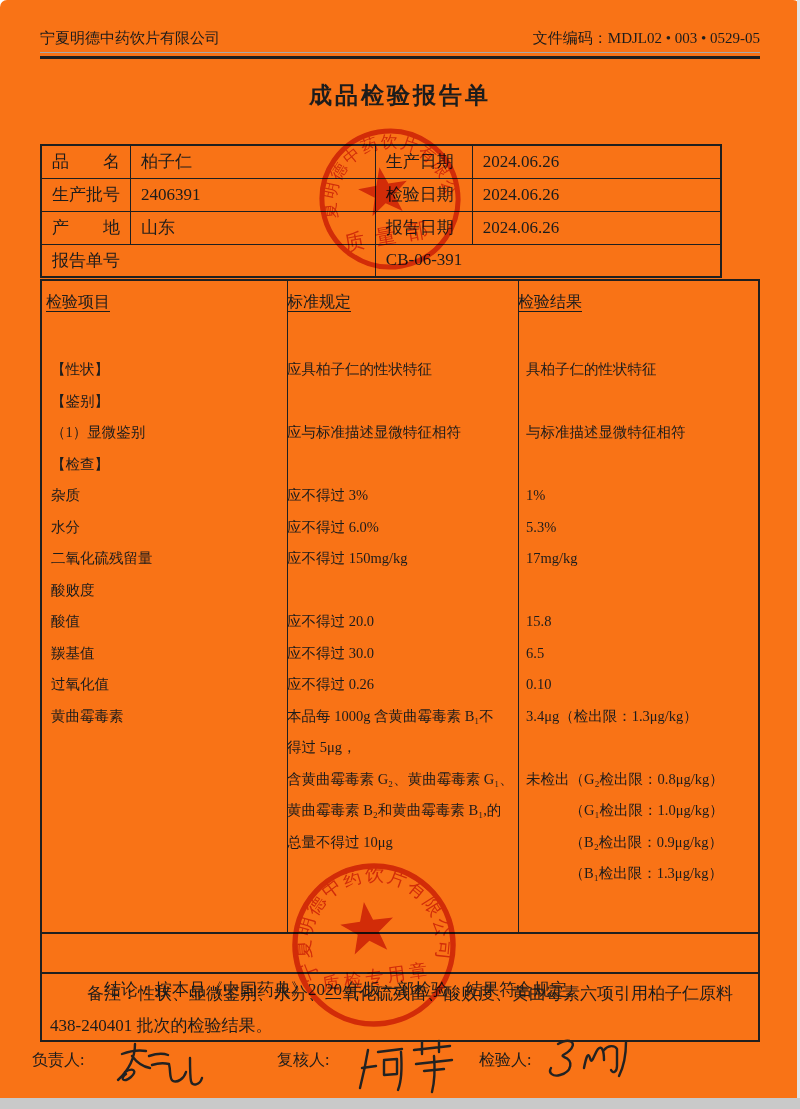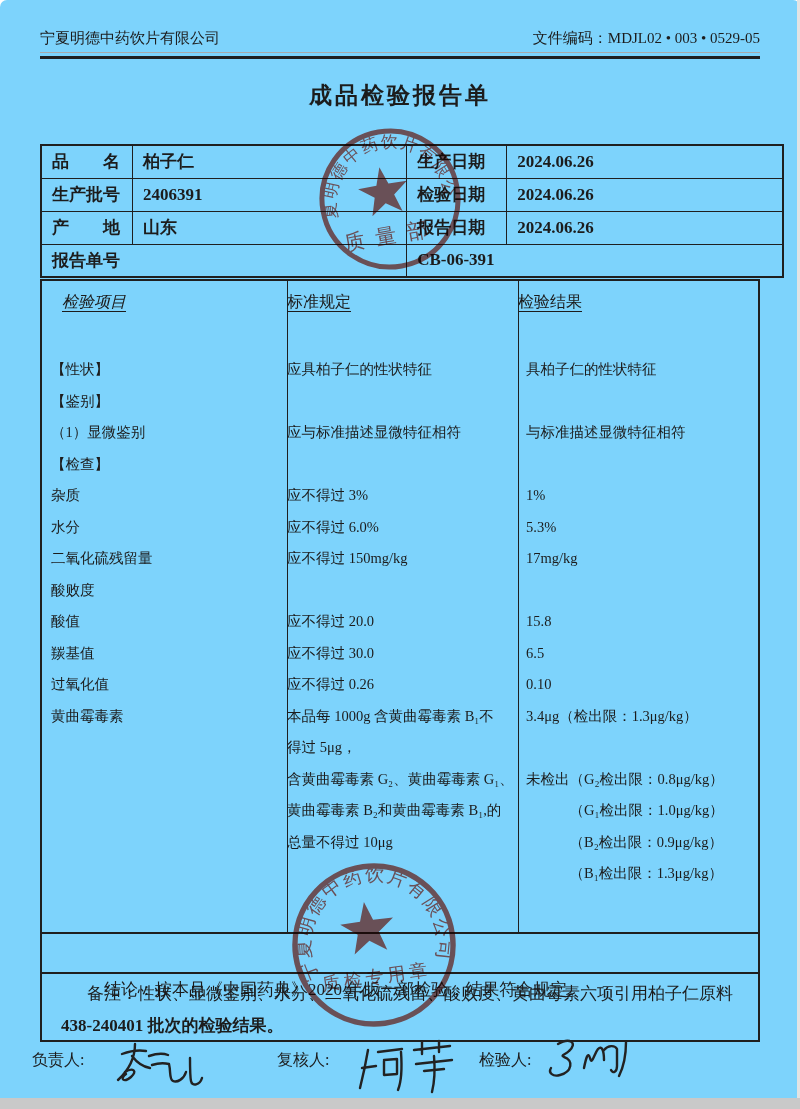--- a/index.html
+++ b/index.html
@@ -1,62 +1,62 @@
 <!DOCTYPE html>
 <html lang="zh"><head>
 <meta charset="utf-8">
 <style>
   * { margin:0; padding:0; box-sizing:border-box; }
   html,body { background:#ffffff; }
   body { width:800px; height:1109px; position:relative; overflow:hidden;
          font-family:"Liberation Serif","DejaVu Serif",serif; color:#1c1c1c; }
 
-  .page { position:absolute; inset:0; background:#7dd3fc;border-radius:7px; }
+  .page { position:absolute; inset:0; background:#f97316;border-radius:7px; }
 
   
   .doc-header { position:absolute; top:29px; left:40px; right:40px;
                 display:flex; justify-content:space-between; font-size:15px; }
   .rule-thin  { position:absolute; top:52px; left:40px; right:40px; height:1px; background:#a9a9a9; }
   .rule-thick { position:absolute; top:56px; left:40px; right:40px; height:3px; background:#1f1f1f; }
 
   .doc-title { position:absolute; top:80px; left:0; width:100%; text-align:center;
                font-size:23px; font-weight:bold; letter-spacing:3px; }
 
   
-  .info-table { position:absolute; top:144px; left:40px; width:744px;
-                border-collapse:collapse; font-size:17px;font-weight:bold; }
+  .info-table { position:absolute; top:144px; left:40px; width:682px;
+                border-collapse:collapse; font-size:17px; }
   .info-table td { border:1px solid #1f1f1f; height:33px; padding:0 10px;
                    white-space:pre; vertical-align:middle; }
   .info-table { border:2px solid #1f1f1f; }
 
   
   .main-table { position:absolute; top:279px; left:40px; width:720px; height:655px;
                 border:2px solid #1f1f1f; font-size:14.5px; overflow:hidden; }
   .vline { position:absolute; top:0; bottom:0; width:1px; background:#1f1f1f; }
   .v1 { left:245px; } .v2 { left:476px; }
   .mt-header { display:flex; height:44px; padding-top:11px; font-size:16px; }
   .mt-header span { text-decoration:underline; text-underline-offset:4px; }
-  .mh1 { width:245px; padding-left:20px;font-style:italic; }
+  .mh1 { width:245px; padding-left:4px; }
   .mh2 { width:231px; text-align:left; }
   .mh3 { flex:1; text-align:left; }
   .mt-spacer { height:29px; }
   .mt-row { display:flex; height:31.5px; line-height:31.5px;font-family:Liberation Serif, serif; }
   .mt-row > div { white-space:pre; overflow:visible; }
   .mc1 { width:245px; padding-left:9px; }
   .mc2 { width:231px; }
   .mc3 { flex:1; padding-left:8px; }
 
   
   .conclusion-row { position:absolute; top:934px; left:40px; width:720px; height:40px;
                     border:2px solid #1f1f1f; border-top:none; font-size:17px;
                     line-height:37px; padding-left:45px; white-space:pre; }
   .remark-row { position:absolute; top:974px; left:40px; width:720px; height:68px;
                 border:2px solid #1f1f1f; border-top:none; font-size:17px; padding-top:4px; }
   .remark-line1 { padding-left:45px; line-height:32px; white-space:pre; }
-  .remark-line2 { padding-left:19px;  line-height:32px; white-space:pre;font-weight:bold; }
+  .remark-line2 { padding-left:8px;  line-height:32px; white-space:pre; }
 
   
   .sign-footer { position:absolute; top:1042px; left:24px; right:40px; height:60px; font-size:16px; }
   .sign-label { position:absolute; top:8px; white-space:pre; }
   .lab-resp { left:8px; } .lab-rev { left:253px; } .lab-insp { left:455px; }
   .sig { position:absolute; }
   .sig path { fill:none; stroke:#222; stroke-width:2.4; stroke-linecap:round; stroke-linejoin:round; }
   .sig-resp { left:68px;  top:-6px; }
   .sig-rev  { left:330px; top:-4px; }
   .sig-insp { left:518px; top:-8px; }

